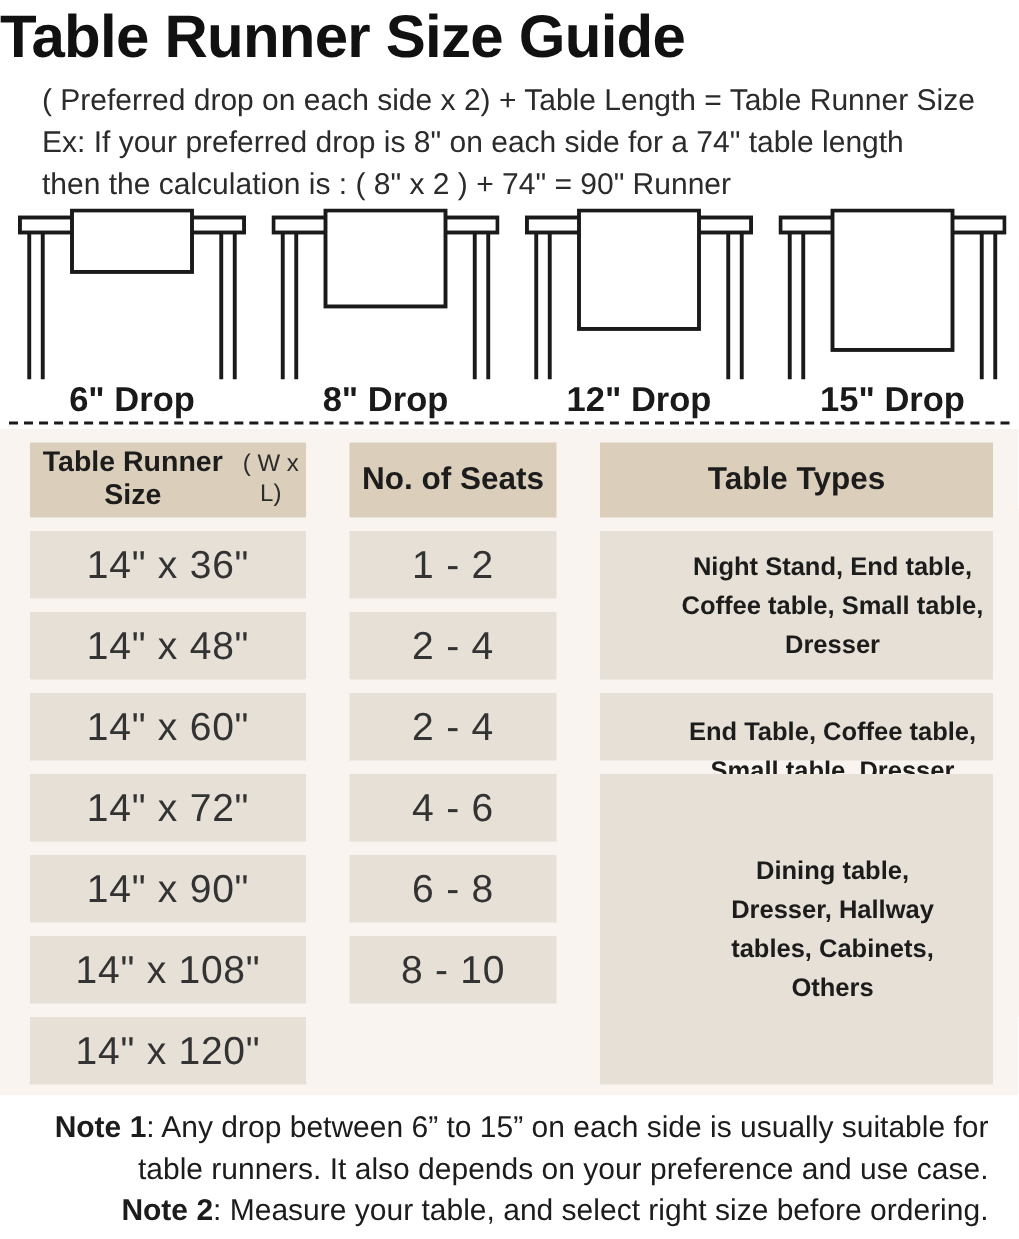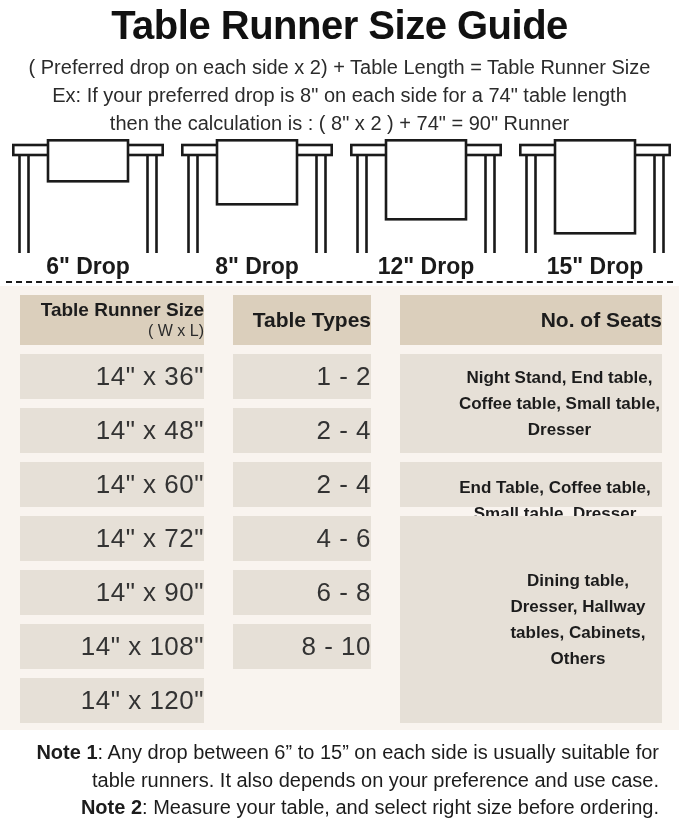--- a/index.html
+++ b/index.html
@@ -8,33 +8,34 @@
     position: relative;
     width: 679px;
     height: 826px;
     background: #ffffff;
     font-family: "Liberation Sans", "DejaVu Sans", sans-serif;
     color: #1f1f1f;
     overflow: hidden;
   }
 
   
-  .hdr-block { text-align: center; padding-top: 2px; }
+  .hdr-block { padding-top: 2px; }
   .title {
     font-size: 40px;
     font-weight: 700;
     letter-spacing: -0.5px;
     color: #111111;
     line-height: 46px;
     margin-bottom: 5px;
   }
   .sub {
     font-size: 20px;
     line-height: 28px;
     color: #2b2b2b;
+    padding-left: 28px;
   }
 
   
   .illus-row {
     display: flex;
     justify-content: space-between;
     padding: 2px 6px 0 10px;
     height: 142px;
   }
   .illus-item { width: 156px; text-align: center; }
@@ -61,22 +62,22 @@
   }
   .grid {
     display: grid;
     grid-template-columns: 184px 138px 262px;
     grid-template-rows: 50px repeat(7, 45px);
     gap: 9px 29px;
     justify-content: start;
   }
   .cell {
     display: flex;
-    flex-direction: column;
-    align-items: flex-end;
+    flex-direction: row;
+    align-items: center;
     justify-content: center;
     text-align: center;
   }
   .hdr-cell { background: #dbcfbc; }
   .data-cell { background: #e6e0d7; }
   .hdr-line1 { font-size: 19px; font-weight: 700; line-height: 22px; color: #1c1c1c; }
   .hdr-line2 { font-size: 16px; font-weight: 400; line-height: 20px; color: #2b2b2b; }
   .hdr-big   { font-size: 21px; font-weight: 700; color: #1c1c1c; }
   .num-text  { font-size: 26px; font-weight: 400; letter-spacing: 0.5px; color: #333333; }
   .types-text {
@@ -155,24 +156,24 @@
   <div class="dashed-sep"></div>
 
   <div class="size-section">
     <div class="grid">
 
       <div class="cell hdr-cell">
         <span class="hdr-line1">Table Runner Size</span>
         <span class="hdr-line2">( W x L)</span>
       </div>
       <div class="cell hdr-cell">
+        <span class="hdr-big">No. of Seats</span>
+      </div>
+      <div class="cell hdr-cell">
         <span class="hdr-big">Table Types</span>
-      </div>
-      <div class="cell hdr-cell">
-        <span class="hdr-big">No. of Seats</span>
       </div>
 
       <div class="cell data-cell" style="grid-column:1;grid-row:2">
           <span class="num-text">14" x 36"</span>
         </div>
       <div class="cell data-cell" style="grid-column:2;grid-row:2">
           <span class="num-text">1 - 2</span>
         </div>
 
       <div class="cell data-cell" style="grid-column:1;grid-row:3">

